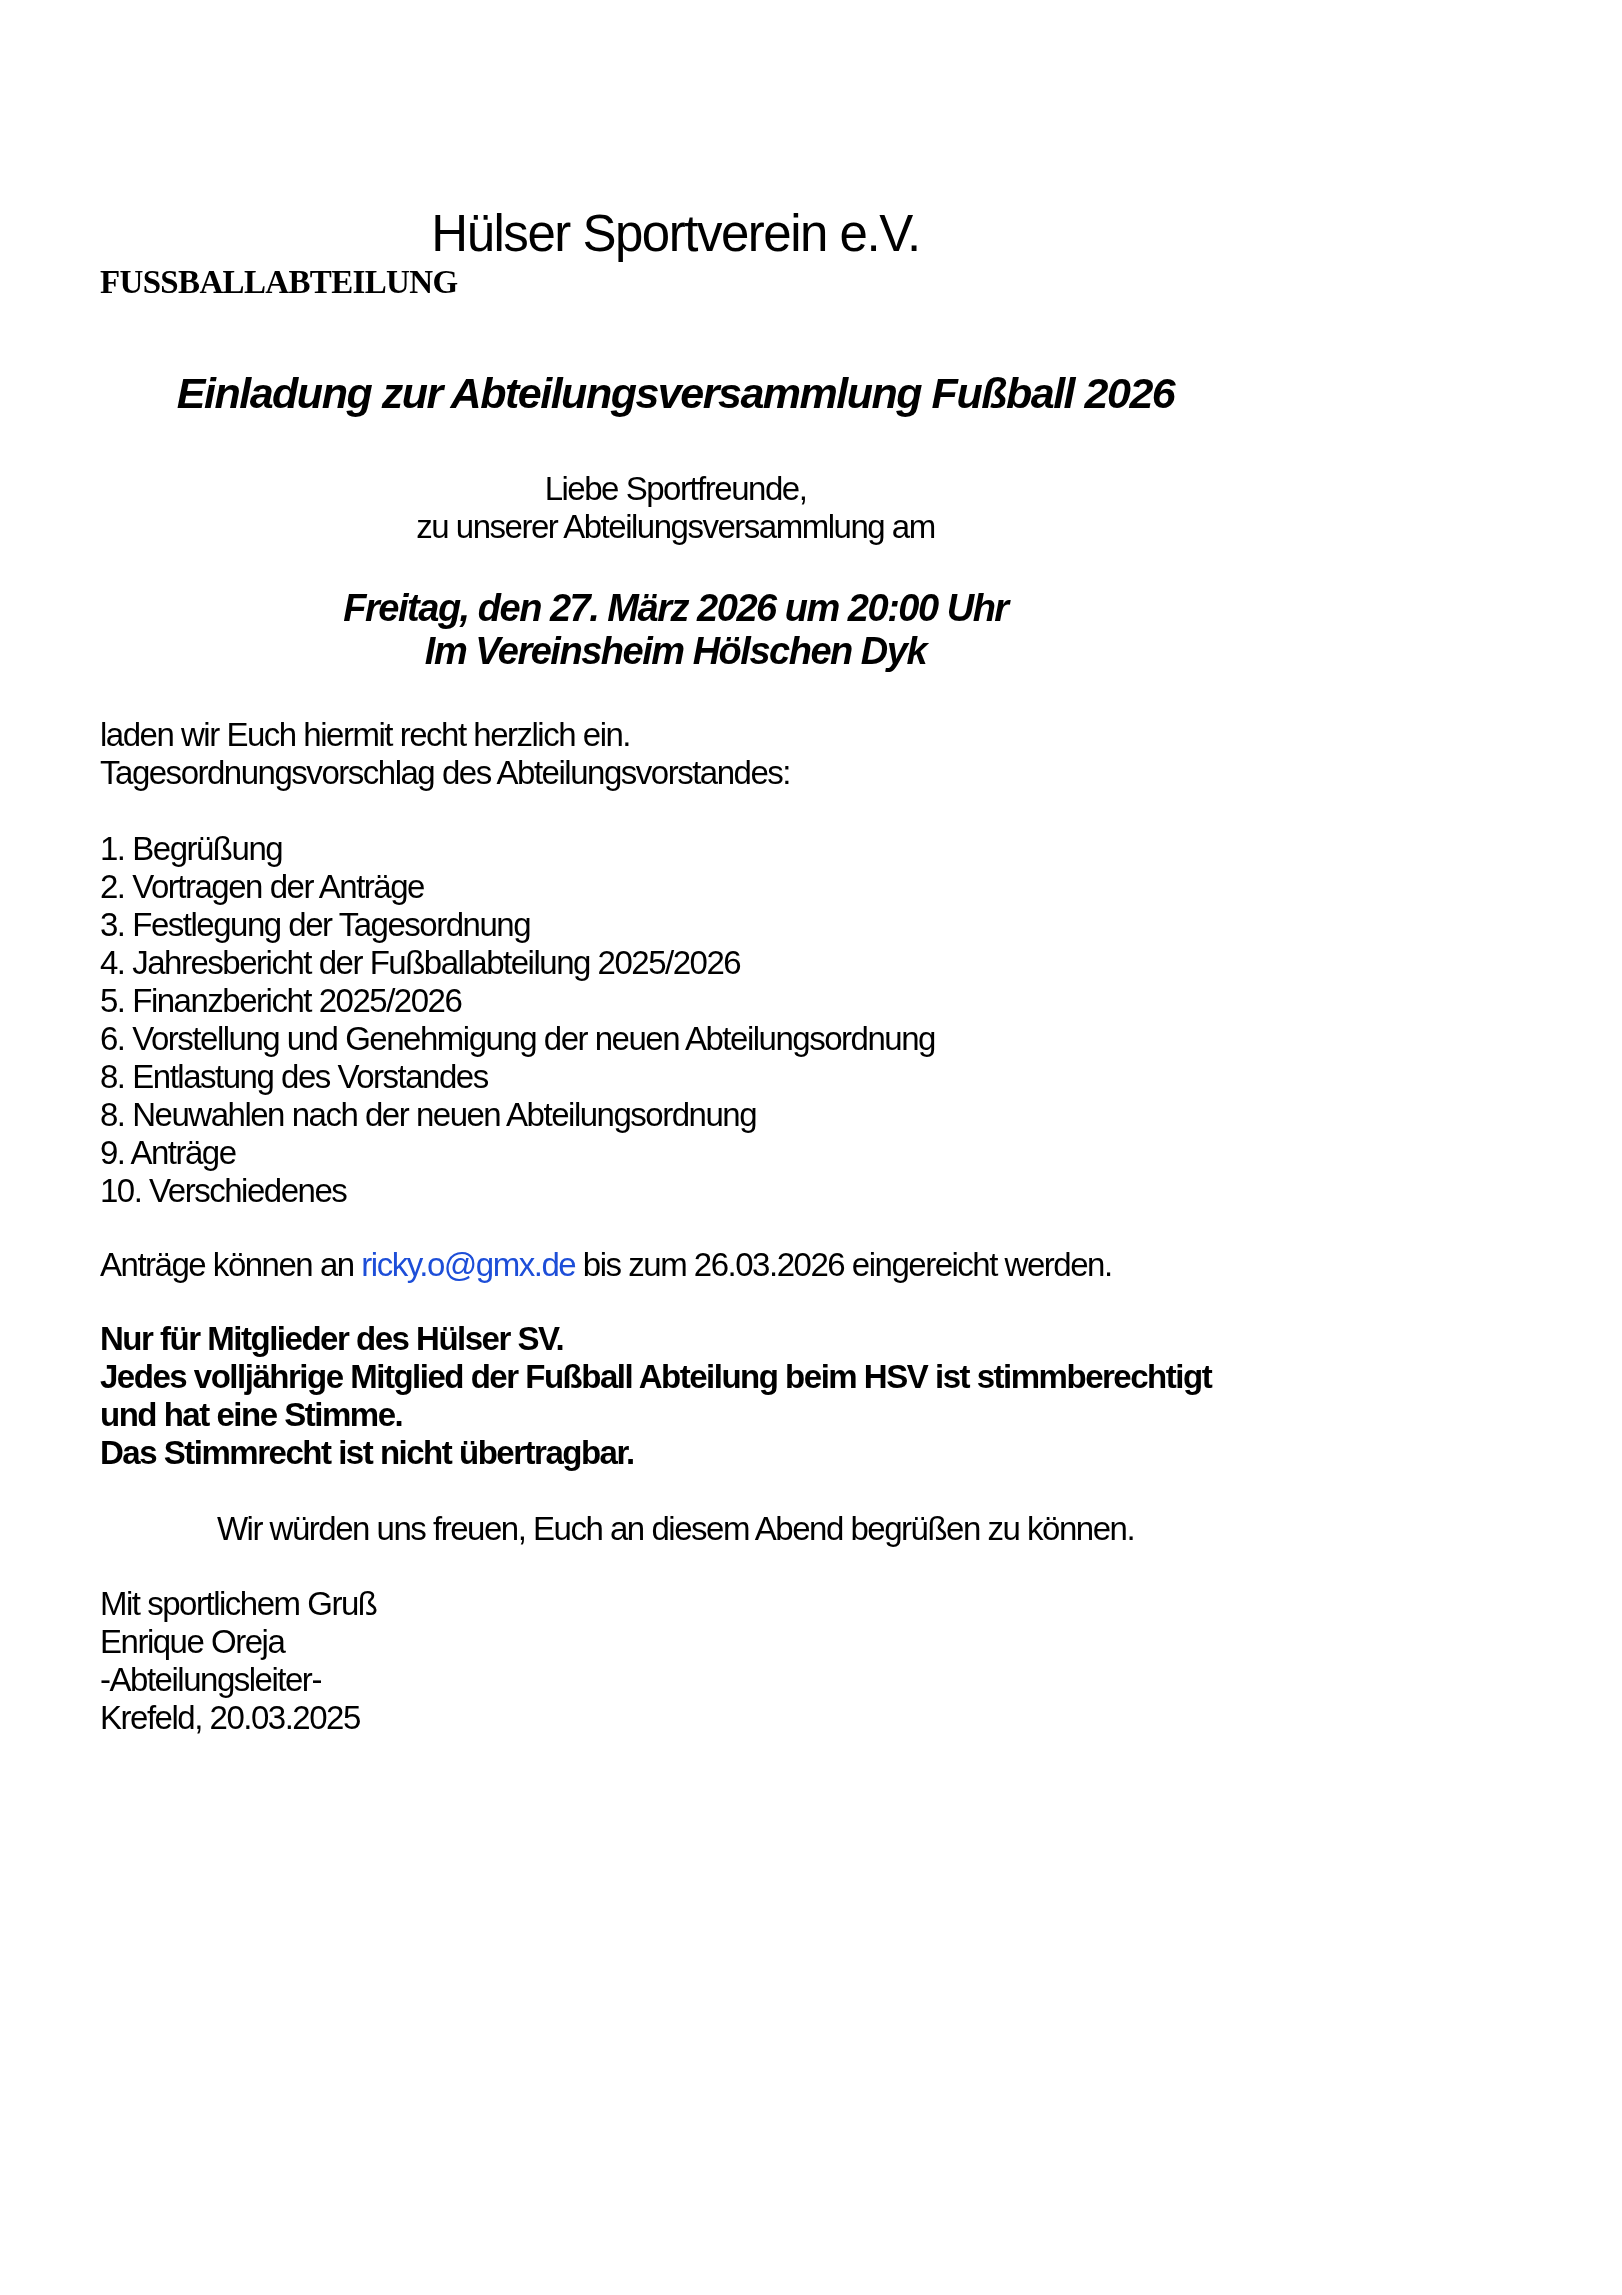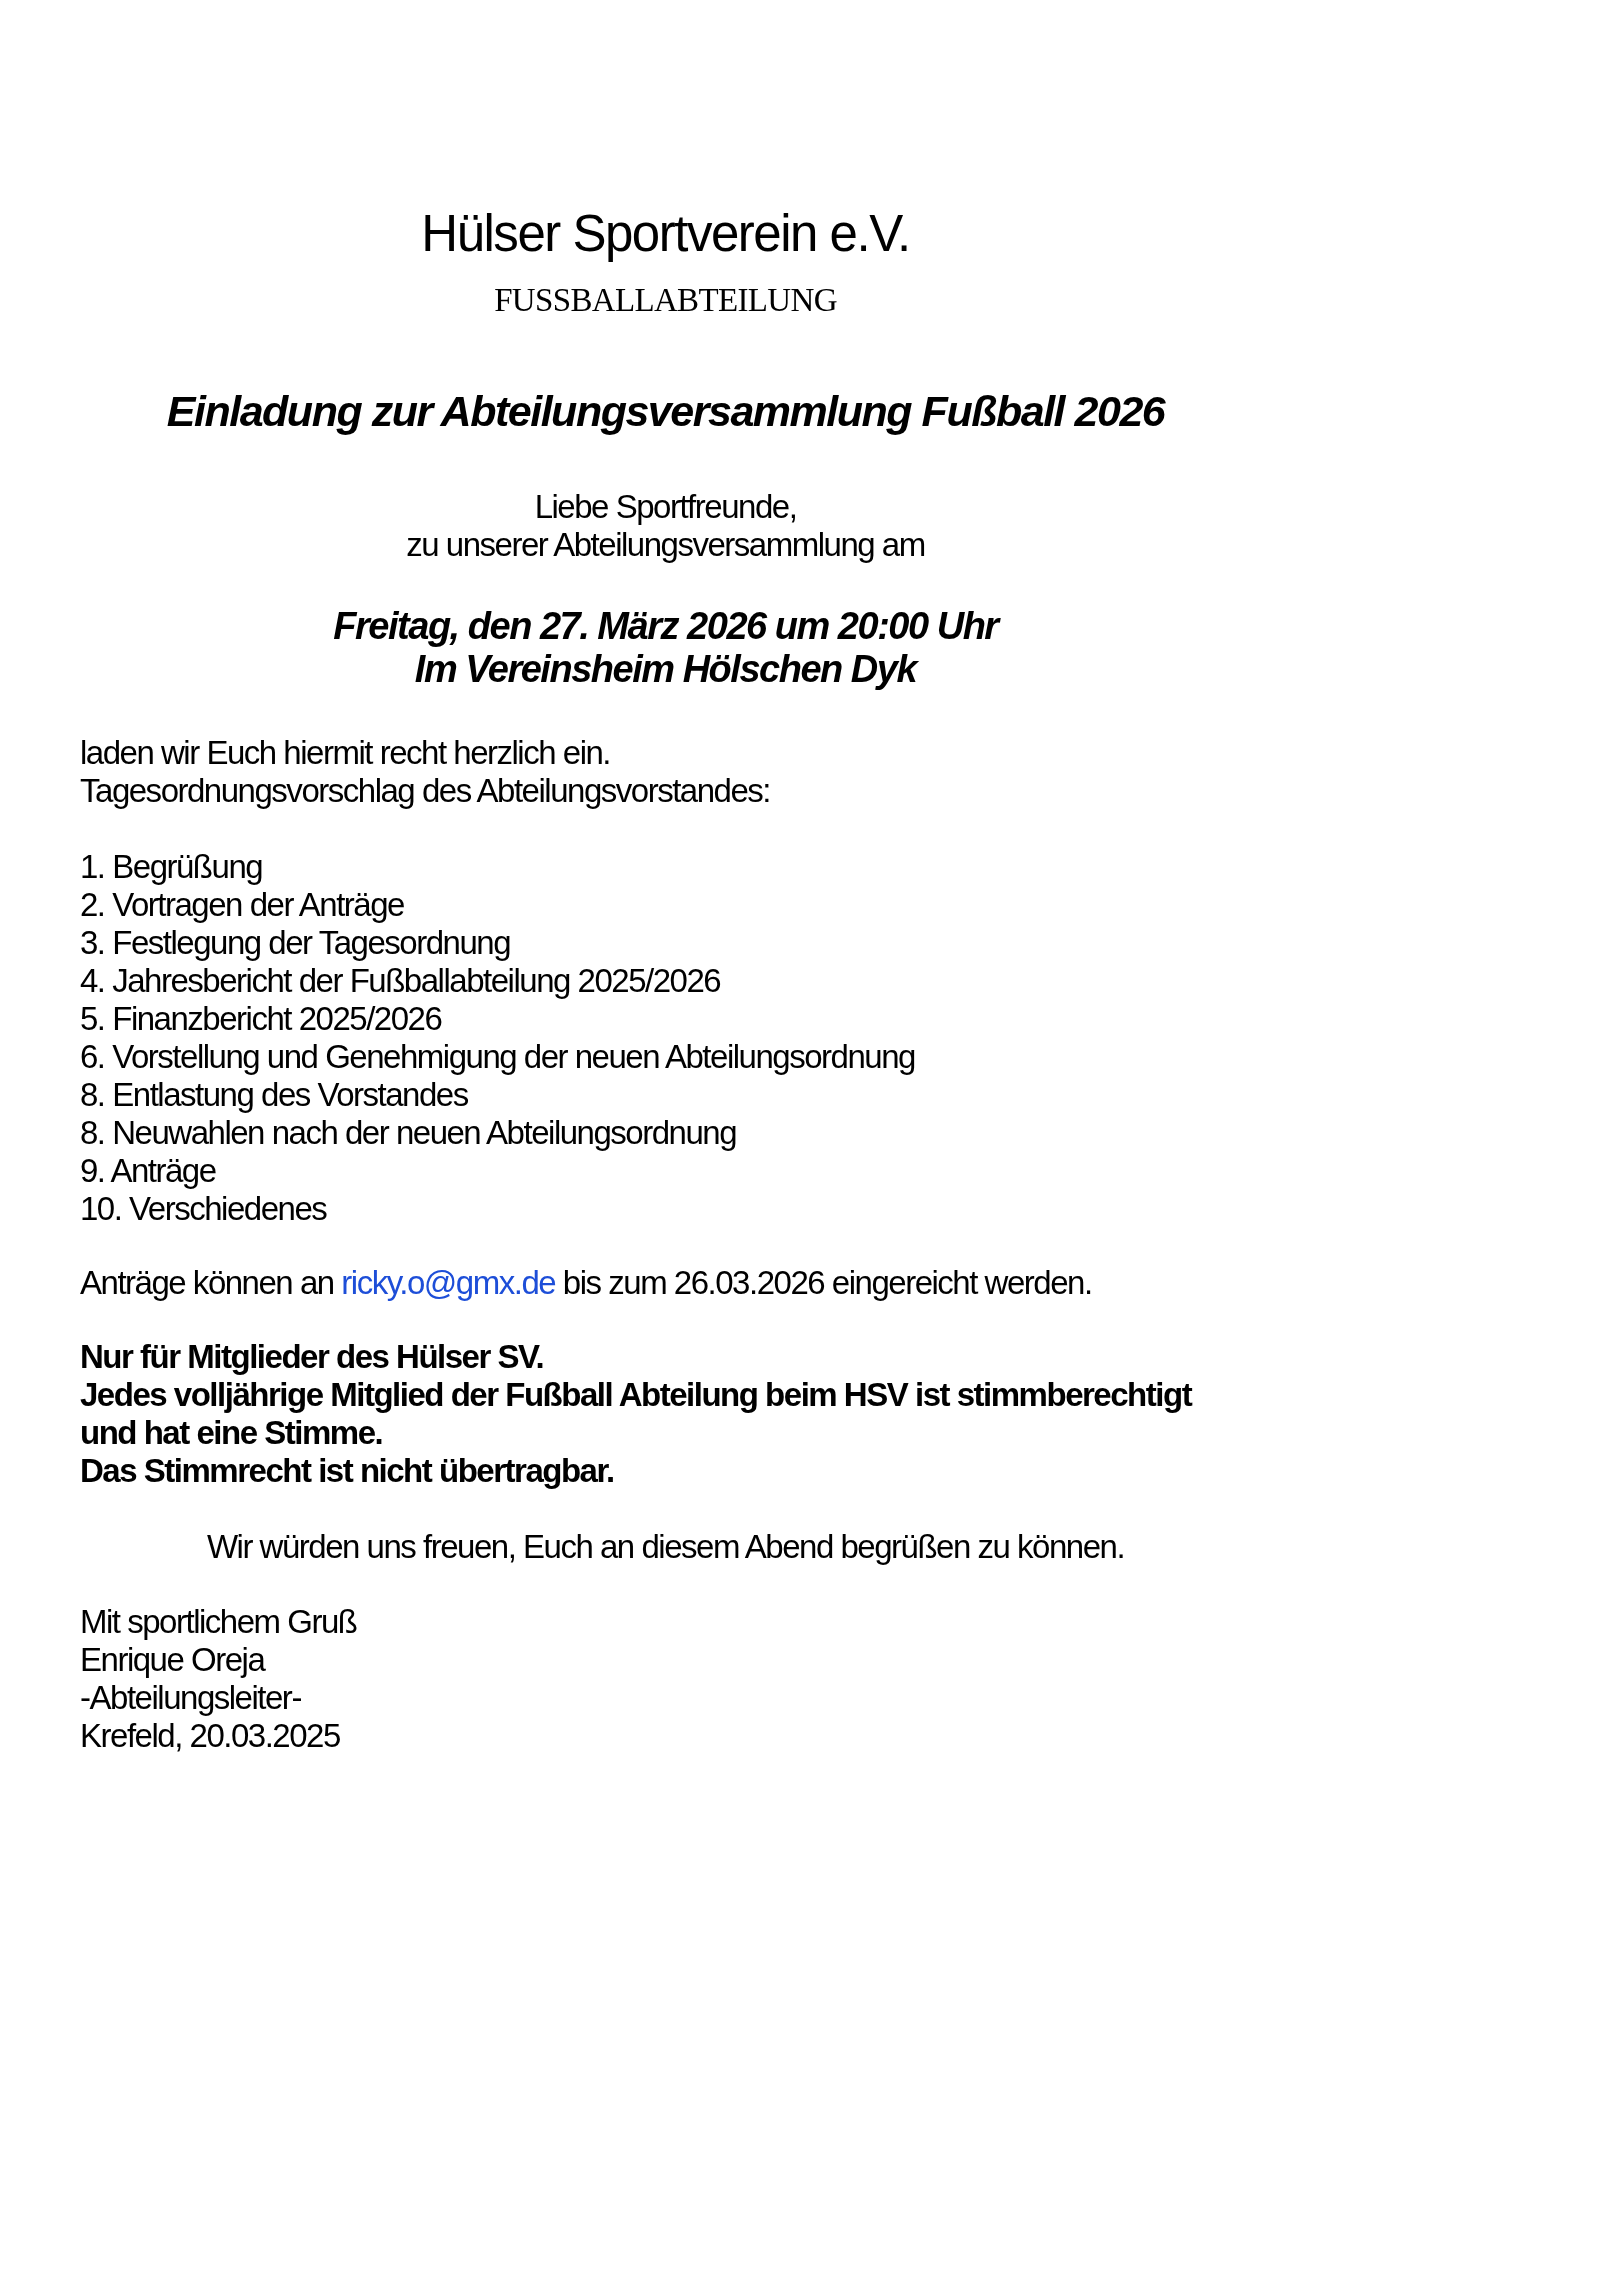--- a/index.html
+++ b/index.html
@@ -7,42 +7,42 @@
     padding: 0;
     background: #ffffff;
   }
   .page {
     position: relative;
     width: 1444px;
     height: 2295px;
     box-sizing: border-box;
     background: #ffffff;
     color: #000000;
-    padding: 206px 193px 0 80px;
+    padding: 206px 193px 0 100px;
     font-family: "Liberation Sans", sans-serif;
     font-size: 33px;
     line-height: 38px;
     letter-spacing: -0.045em;
     overflow: hidden;
   }
   .line { white-space: nowrap; }
 
   .club-name {
     text-align: center;
     font-size: 51px;
     line-height: 56px;
     font-weight: 400;
   }
   .department {
-    text-align: center;
+    text-align: left;
     font-family: "Liberation Serif", serif;
-    font-weight: 400;
+    font-weight: 700;
     font-size: 33px;
     line-height: 38px;
-    margin-top: 19px;
+    margin-top: 1px;
     letter-spacing: -0.02em;
   }
   .doc-title {
     margin: 67px 0 0 0;
     text-align: center;
     font-size: 43px;
     line-height: 50px;
     font-weight: 700;
     font-style: italic;
   }

